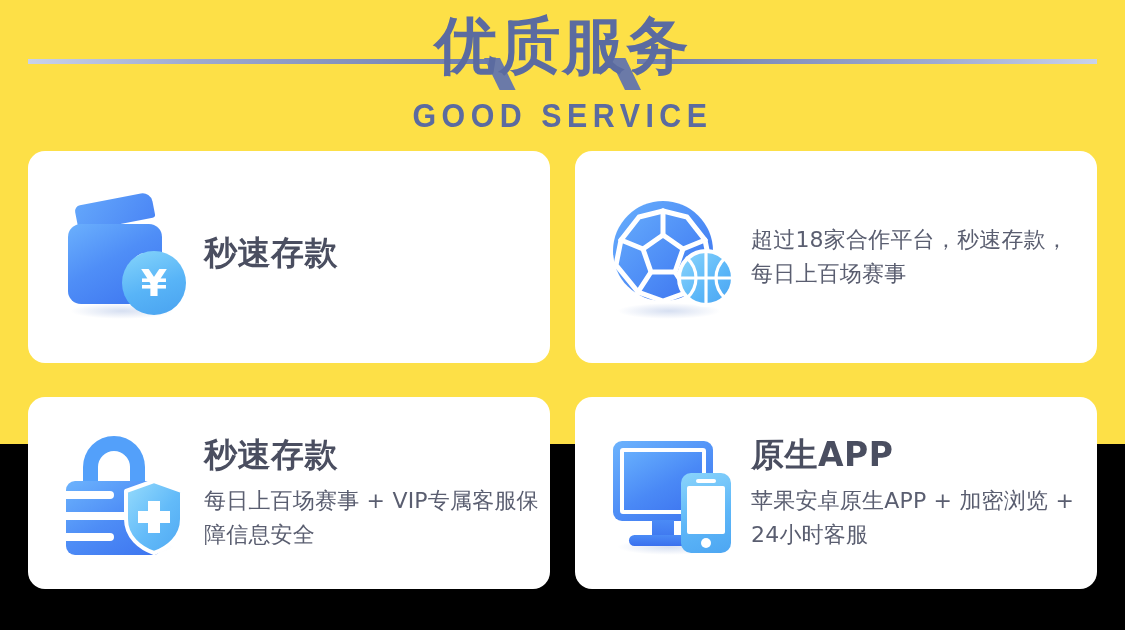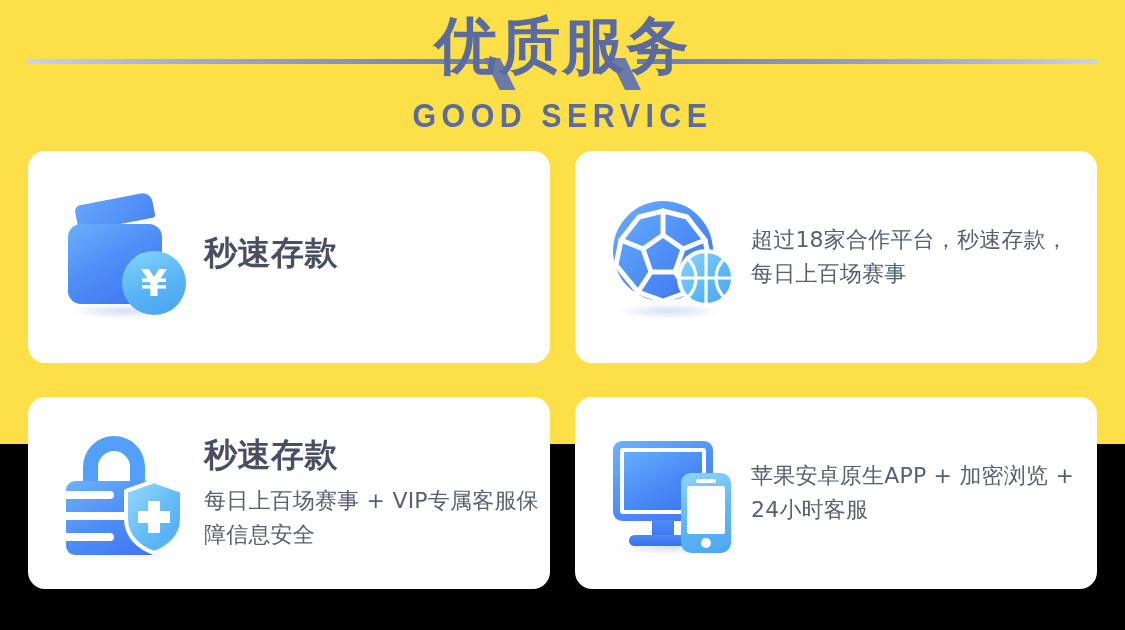--- a/index.html
+++ b/index.html
@@ -488,18 +488,19 @@
         <div class="mon-outer"></div>
         <div class="mon-inner"></div>
         <div class="mon-neck"></div>
         <div class="mon-base"></div>
         <div class="phone-body"></div>
         <div class="phone-speaker"></div>
         <div class="phone-screen"></div>
         <div class="phone-home"></div>
       </div>
       <div class="card-text">
+        <div class="card-title">原生APP</div>
         <div class="card-desc wide">苹果安卓原生APP + 加密浏览 + 24小时客服</div>
       </div>
     </div>
 
   </div>
 </div>
 
 </body></html>

